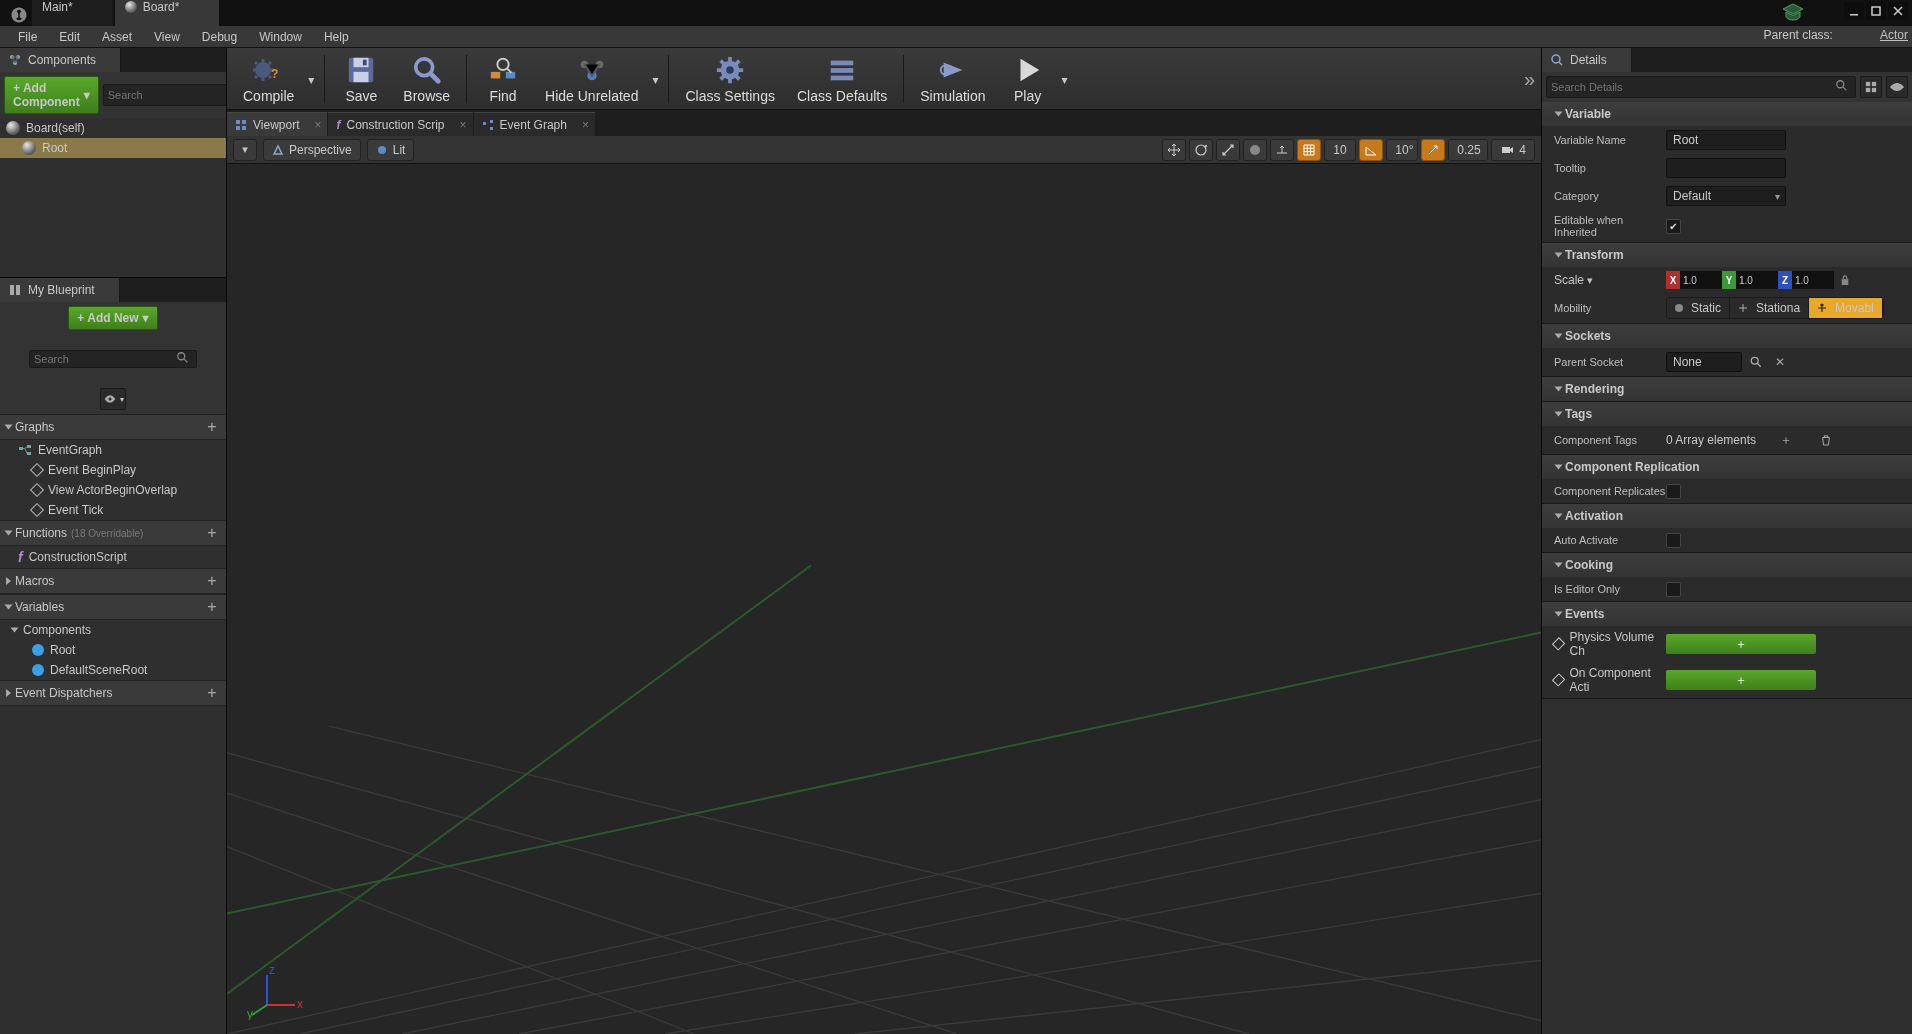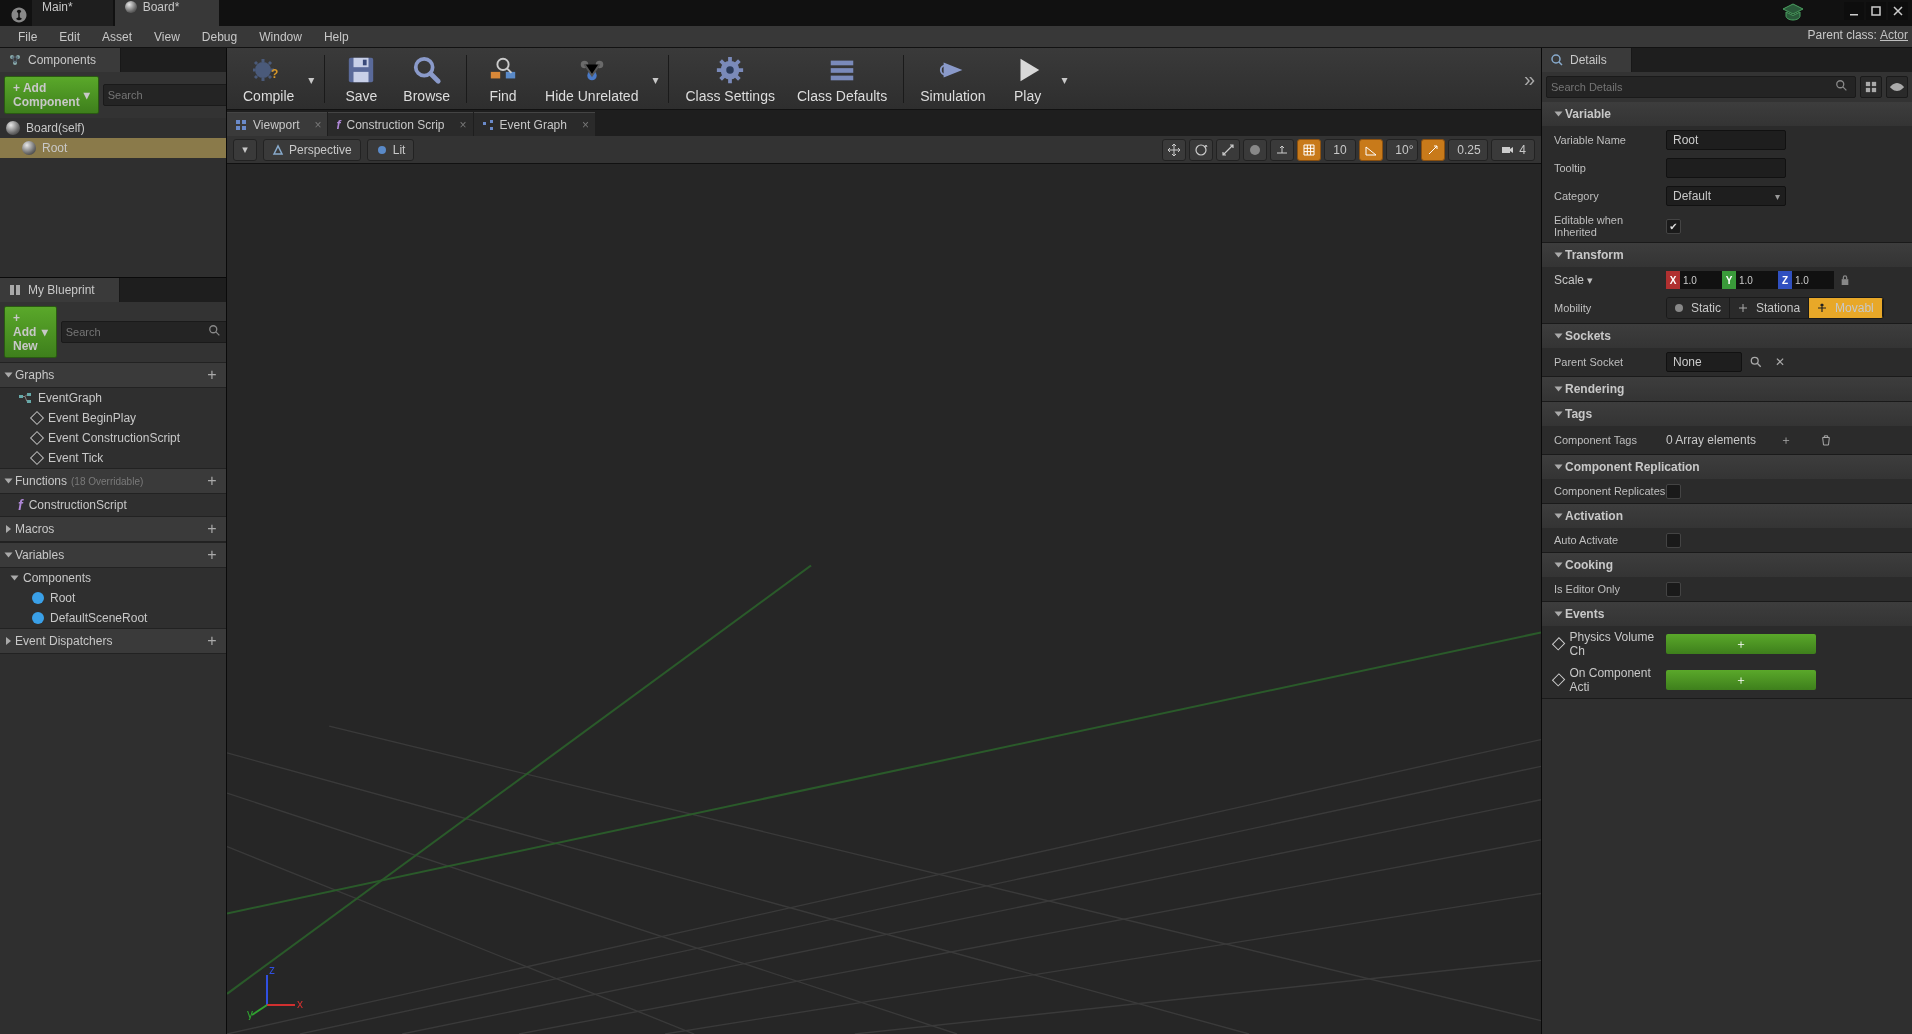--- a/index.html
+++ b/index.html
@@ -11,21 +11,21 @@
 .doc-tab { height:40px; background:#2a2a2a; display:flex; align-items:center; padding:0 40px 0 10px; margin-right:2px; border-top:1px solid #3a3a3a; gap:6px; position:relative; }
 .doc-tab.active { background:#383838; }
 .doc-tab.dim { background:#1e1e1e; }
 .sphere-icon { width:12px; height:12px; border-radius:50%; background:radial-gradient(circle at 35% 30%,#e8e8e8,#6a6a6a 60%,#2a2a2a); }
 .tab-close { position:absolute; right:6px; top:3px; width:14px; height:14px; display:flex; align-items:center; justify-content:center; color:#888; cursor:pointer; }
 .window-ctrls { position:absolute; right:4px; top:2px; display:flex; gap:2px; }
 .wctl { width:20px; height:18px; display:flex; align-items:center; justify-content:center; background:#0d0d0d; cursor:pointer; }
 .wctl svg { width:12px; height:12px; }
 .grad-cap { position:absolute; right:100px; top:0; width:38px; height:26px; display:flex; align-items:center; justify-content:center; }
 .parent-class { position:absolute; right:4px; top:28px; font-size:11px; color:#9a9a9a; z-index:5; }
-.parent-class span.link { color:#c0c0c0; text-decoration:underline; cursor:pointer; }
+.parent-class span.link { color:#c0c0c0; text-decoration:underline; cursor:pointer;margin-left:44px; }
 
 
 .menubar { height:22px; background:#383838; display:flex; align-items:center; padding-left:8px; gap:2px; border-bottom:1px solid #121212; }
 .menu-item { padding:3px 10px; cursor:pointer; }
 
 
 .main { display:flex; height:calc(100% - 48px); }
 .leftpane { width:226px; display:flex; flex-direction:column; }
 .centerpane { flex:1; display:flex; flex-direction:column; background:#252525; border-left:1px solid #0a0a0a; border-right:1px solid #0a0a0a; }
 .rightpane { width:370px; display:flex; flex-direction:column; }
@@ -43,21 +43,21 @@
 .search-box input { background:transparent; border:none; outline:none; color:#c8c8c8; flex:1; font-size:11px; }
 .search-box .mag { width:16px; height:16px; color:#888; }
 .comp-list { flex:1; overflow:auto; }
 .comp-item { display:flex; align-items:center; padding:3px 6px; gap:6px; cursor:pointer; }
 .comp-item .sphere-icon { width:14px; height:14px; }
 .comp-item.selected { background:#8a7a4a; color:#fff; }
 .comp-item.indent { padding-left:22px; }
 
 
 .blueprint-panel { flex:1; background:#2f2f2f; display:flex; flex-direction:column; }
-.bp-toolbar { display:flex; align-items:center; padding:4px; gap:4px; background:#333; }
+.bp-toolbar { display:flex; align-items:center; padding:4px; gap:20px; background:#333;flex-direction:column; }
 .eye-btn { width:26px; height:22px; display:flex; align-items:center; justify-content:center; background:#2a2a2a; border:1px solid #1a1a1a; border-radius:2px; cursor:pointer; }
 .bp-cat { display:flex; align-items:center; justify-content:space-between; background:#3a3a3a; padding:4px 6px; border-top:1px solid #222; border-bottom:1px solid #222; cursor:pointer; }
 .bp-cat .label-row { display:flex; align-items:center; gap:4px; }
 .bp-cat .plus { width:16px; height:16px; display:flex; align-items:center; justify-content:center; font-size:16px; color:#aaa; cursor:pointer; }
 .bp-cat .hint { color:#7a7a7a; font-size:10px; }
 .bp-item { display:flex; align-items:center; gap:6px; padding:3px 8px 3px 18px; cursor:pointer; }
 .bp-item.sub { padding-left:32px; }
 .tri { width:0; height:0; border-top:4px solid transparent; border-bottom:4px solid transparent; border-left:5px solid #aaa; }
 .tri.down { transform:rotate(90deg); }
 .graph-node-icon { width:14px; height:14px; display:flex; align-items:center; justify-content:center; }
@@ -276,21 +276,21 @@
             </svg>
           </span>
         <span>EventGraph</span>
       </div>
       <div class="bp-item sub">
           <span class="diamond"></span>
           <span>Event BeginPlay</span>
         </div>
       <div class="bp-item sub">
           <span class="diamond"></span>
-          <span>Event ConstructionScript</span>
+          <span>View ActorBeginOverlap</span>
         </div>
       <div class="bp-item sub">
           <span class="diamond"></span>
           <span>Event Tick</span>
         </div>
 
       <div class="bp-cat">
         <div class="label-row">
             <span class="tri down"></span>
             <span>Functions</span> 

